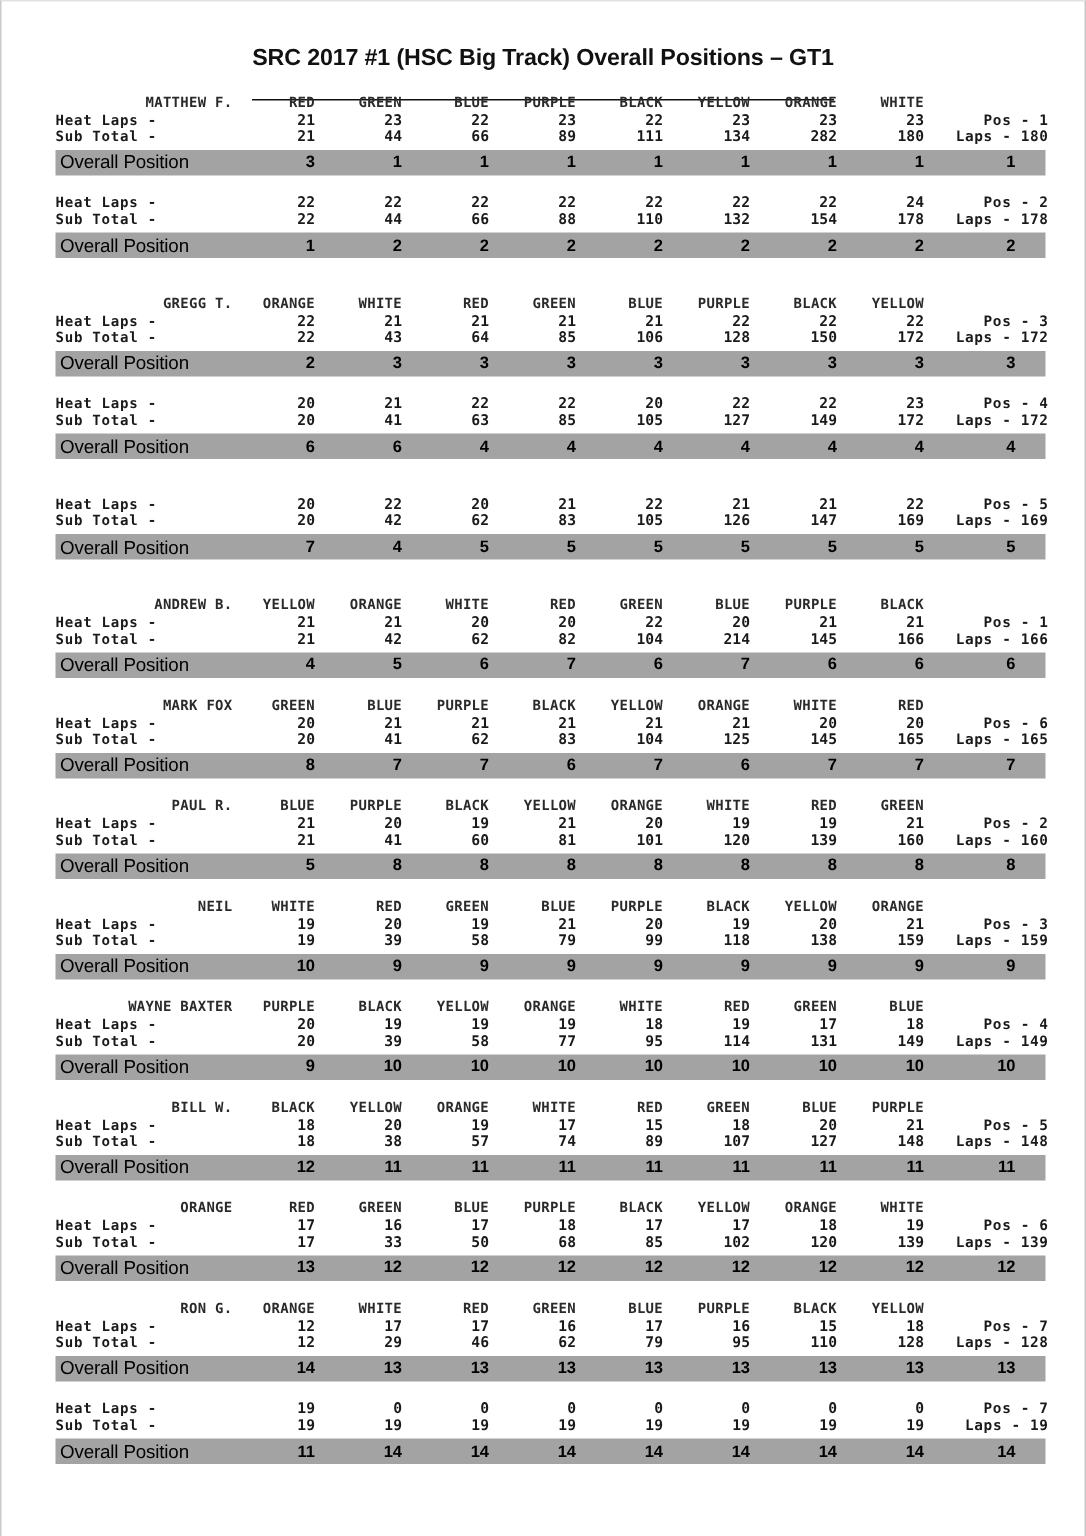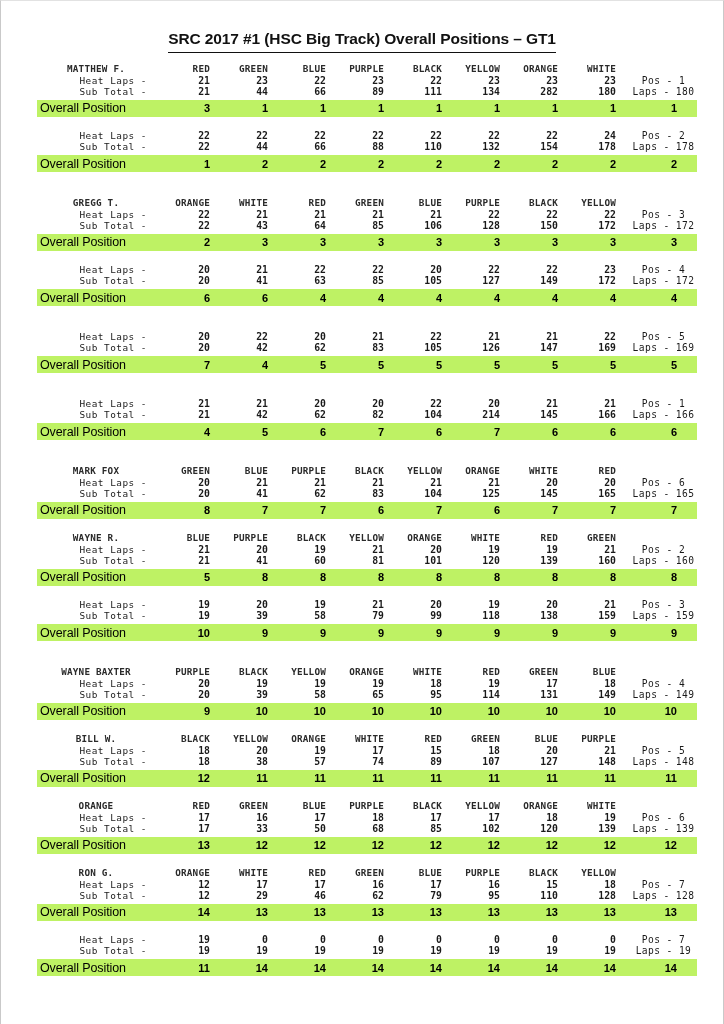--- a/index.html
+++ b/index.html
@@ -33,21 +33,21 @@
     font-family: "Liberation Sans", sans-serif;
     font-weight: bold;
     font-size: 15.5px;
     letter-spacing: -0.1px;
     margin: 0;
     padding: 29px 0 0 0;
     color: #111;
   }
   #doc-title span.u {
     border-bottom: 1.6px solid #111;
-    padding-bottom: 5px;
+    padding-bottom: 19px;
   }
   #blocks {
     margin-top: 16px;
   }
   .driver-block {
     position: relative;
     height: 67px;
     padding: 0;
   }
   .driver-block:last-child { height: 62px; }
@@ -67,62 +67,62 @@
   td { padding: 0; vertical-align: bottom; }
 
   .row-head td {
     font-size: 9.3px;
     font-weight: bold;
     letter-spacing: 0.2px;
     padding-bottom: 1px;
     color: #2a2a2a;
   }
   .name-cell {
-    text-align: center;
+    text-align: right;
     font-size: 9.3px;
     font-weight: bold;
     letter-spacing: 0.9px;
     white-space: nowrap;
     color: #2a2a2a;
   }
   .colorhdr {
     text-align: right;
     padding-right: 3px;
   }
   .rowlabel {
-    text-align: right;
+    text-align: left;
     padding-right: 8px;
-    font-weight: normal;
+    font-weight: bold;
     white-space: nowrap;
     letter-spacing: 0.5px;
     font-size: 9.4px;
   }
   .num {
     text-align: right;
     padding-right: 3px;
     font-weight: bold;
     font-size: 9.8px;
   }
   .meta {
-    text-align: center;
+    text-align: right;
     padding-left: 9px;
-    font-weight: normal;
+    font-weight: bold;
     font-size: 9.6px;
     white-space: nowrap;
     letter-spacing: 0.4px;
   }
   .row-heat td, .row-sub td { padding-bottom: 0.5px; }
 
   
   .overall-strip {
     position: relative;
     margin-left: 36px;
     width: 660px;
     height: 17px;
-    background: #bef264;
+    background: #a3a3a3;
     margin-top: 2px;
   }
   table.overall {
     border-collapse: collapse;
     table-layout: fixed;
     width: 660px;
     height: 17px;
     font-size: 9.8px;
   }
   table.overall col.c-label { width: 118px; }
@@ -556,20 +556,32 @@
             <col class="c-heat">
             <col class="c-heat">
             <col class="c-heat">
             <col class="c-heat">
             <col class="c-heat">
             <col class="c-heat">
             <col class="c-heat">
             <col class="c-meta">
           </colgroup>
           <tbody>
+            <tr class="row-head">
+              <td class="name-cell">ANDREW B.</td>
+              <td class="colorhdr">YELLOW</td>
+              <td class="colorhdr">ORANGE</td>
+              <td class="colorhdr">WHITE</td>
+              <td class="colorhdr">RED</td>
+              <td class="colorhdr">GREEN</td>
+              <td class="colorhdr">BLUE</td>
+              <td class="colorhdr">PURPLE</td>
+              <td class="colorhdr">BLACK</td>
+              <td></td>
+            </tr>
             <tr class="row-heat">
               <td class="rowlabel">Heat Laps -</td>
               <td class="num">21</td>
               <td class="num">21</td>
               <td class="num">20</td>
               <td class="num">20</td>
               <td class="num">22</td>
               <td class="num">20</td>
               <td class="num">21</td>
               <td class="num">21</td>
@@ -713,21 +725,21 @@
             <col class="c-heat">
             <col class="c-heat">
             <col class="c-heat">
             <col class="c-heat">
             <col class="c-heat">
             <col class="c-heat">
             <col class="c-meta">
           </colgroup>
           <tbody>
             <tr class="row-head">
-              <td class="name-cell">WAYNE R.</td>
+              <td class="name-cell">PAUL R.</td>
               <td class="colorhdr">BLUE</td>
               <td class="colorhdr">PURPLE</td>
               <td class="colorhdr">BLACK</td>
               <td class="colorhdr">YELLOW</td>
               <td class="colorhdr">ORANGE</td>
               <td class="colorhdr">WHITE</td>
               <td class="colorhdr">RED</td>
               <td class="colorhdr">GREEN</td>
               <td></td>
             </tr>
@@ -796,20 +808,32 @@
             <col class="c-heat">
             <col class="c-heat">
             <col class="c-heat">
             <col class="c-heat">
             <col class="c-heat">
             <col class="c-heat">
             <col class="c-heat">
             <col class="c-meta">
           </colgroup>
           <tbody>
+            <tr class="row-head">
+              <td class="name-cell">NEIL</td>
+              <td class="colorhdr">WHITE</td>
+              <td class="colorhdr">RED</td>
+              <td class="colorhdr">GREEN</td>
+              <td class="colorhdr">BLUE</td>
+              <td class="colorhdr">PURPLE</td>
+              <td class="colorhdr">BLACK</td>
+              <td class="colorhdr">YELLOW</td>
+              <td class="colorhdr">ORANGE</td>
+              <td></td>
+            </tr>
             <tr class="row-heat">
               <td class="rowlabel">Heat Laps -</td>
               <td class="num">19</td>
               <td class="num">20</td>
               <td class="num">19</td>
               <td class="num">21</td>
               <td class="num">20</td>
               <td class="num">19</td>
               <td class="num">20</td>
               <td class="num">21</td>
@@ -897,21 +921,21 @@
               <td class="num">19</td>
               <td class="num">17</td>
               <td class="num">18</td>
               <td class="meta"><span>Pos -</span> <span>4</span></td>
             </tr>
             <tr class="row-sub">
               <td class="rowlabel">Sub Total -</td>
               <td class="num">20</td>
               <td class="num">39</td>
               <td class="num">58</td>
-              <td class="num">65</td>
+              <td class="num">77</td>
               <td class="num">95</td>
               <td class="num">114</td>
               <td class="num">131</td>
               <td class="num">149</td>
               <td class="meta"><span>Laps -</span> <span>149</span></td>
             </tr>
           </tbody>
         </table>
         <div class="overall-strip">
           <table class="overall">

